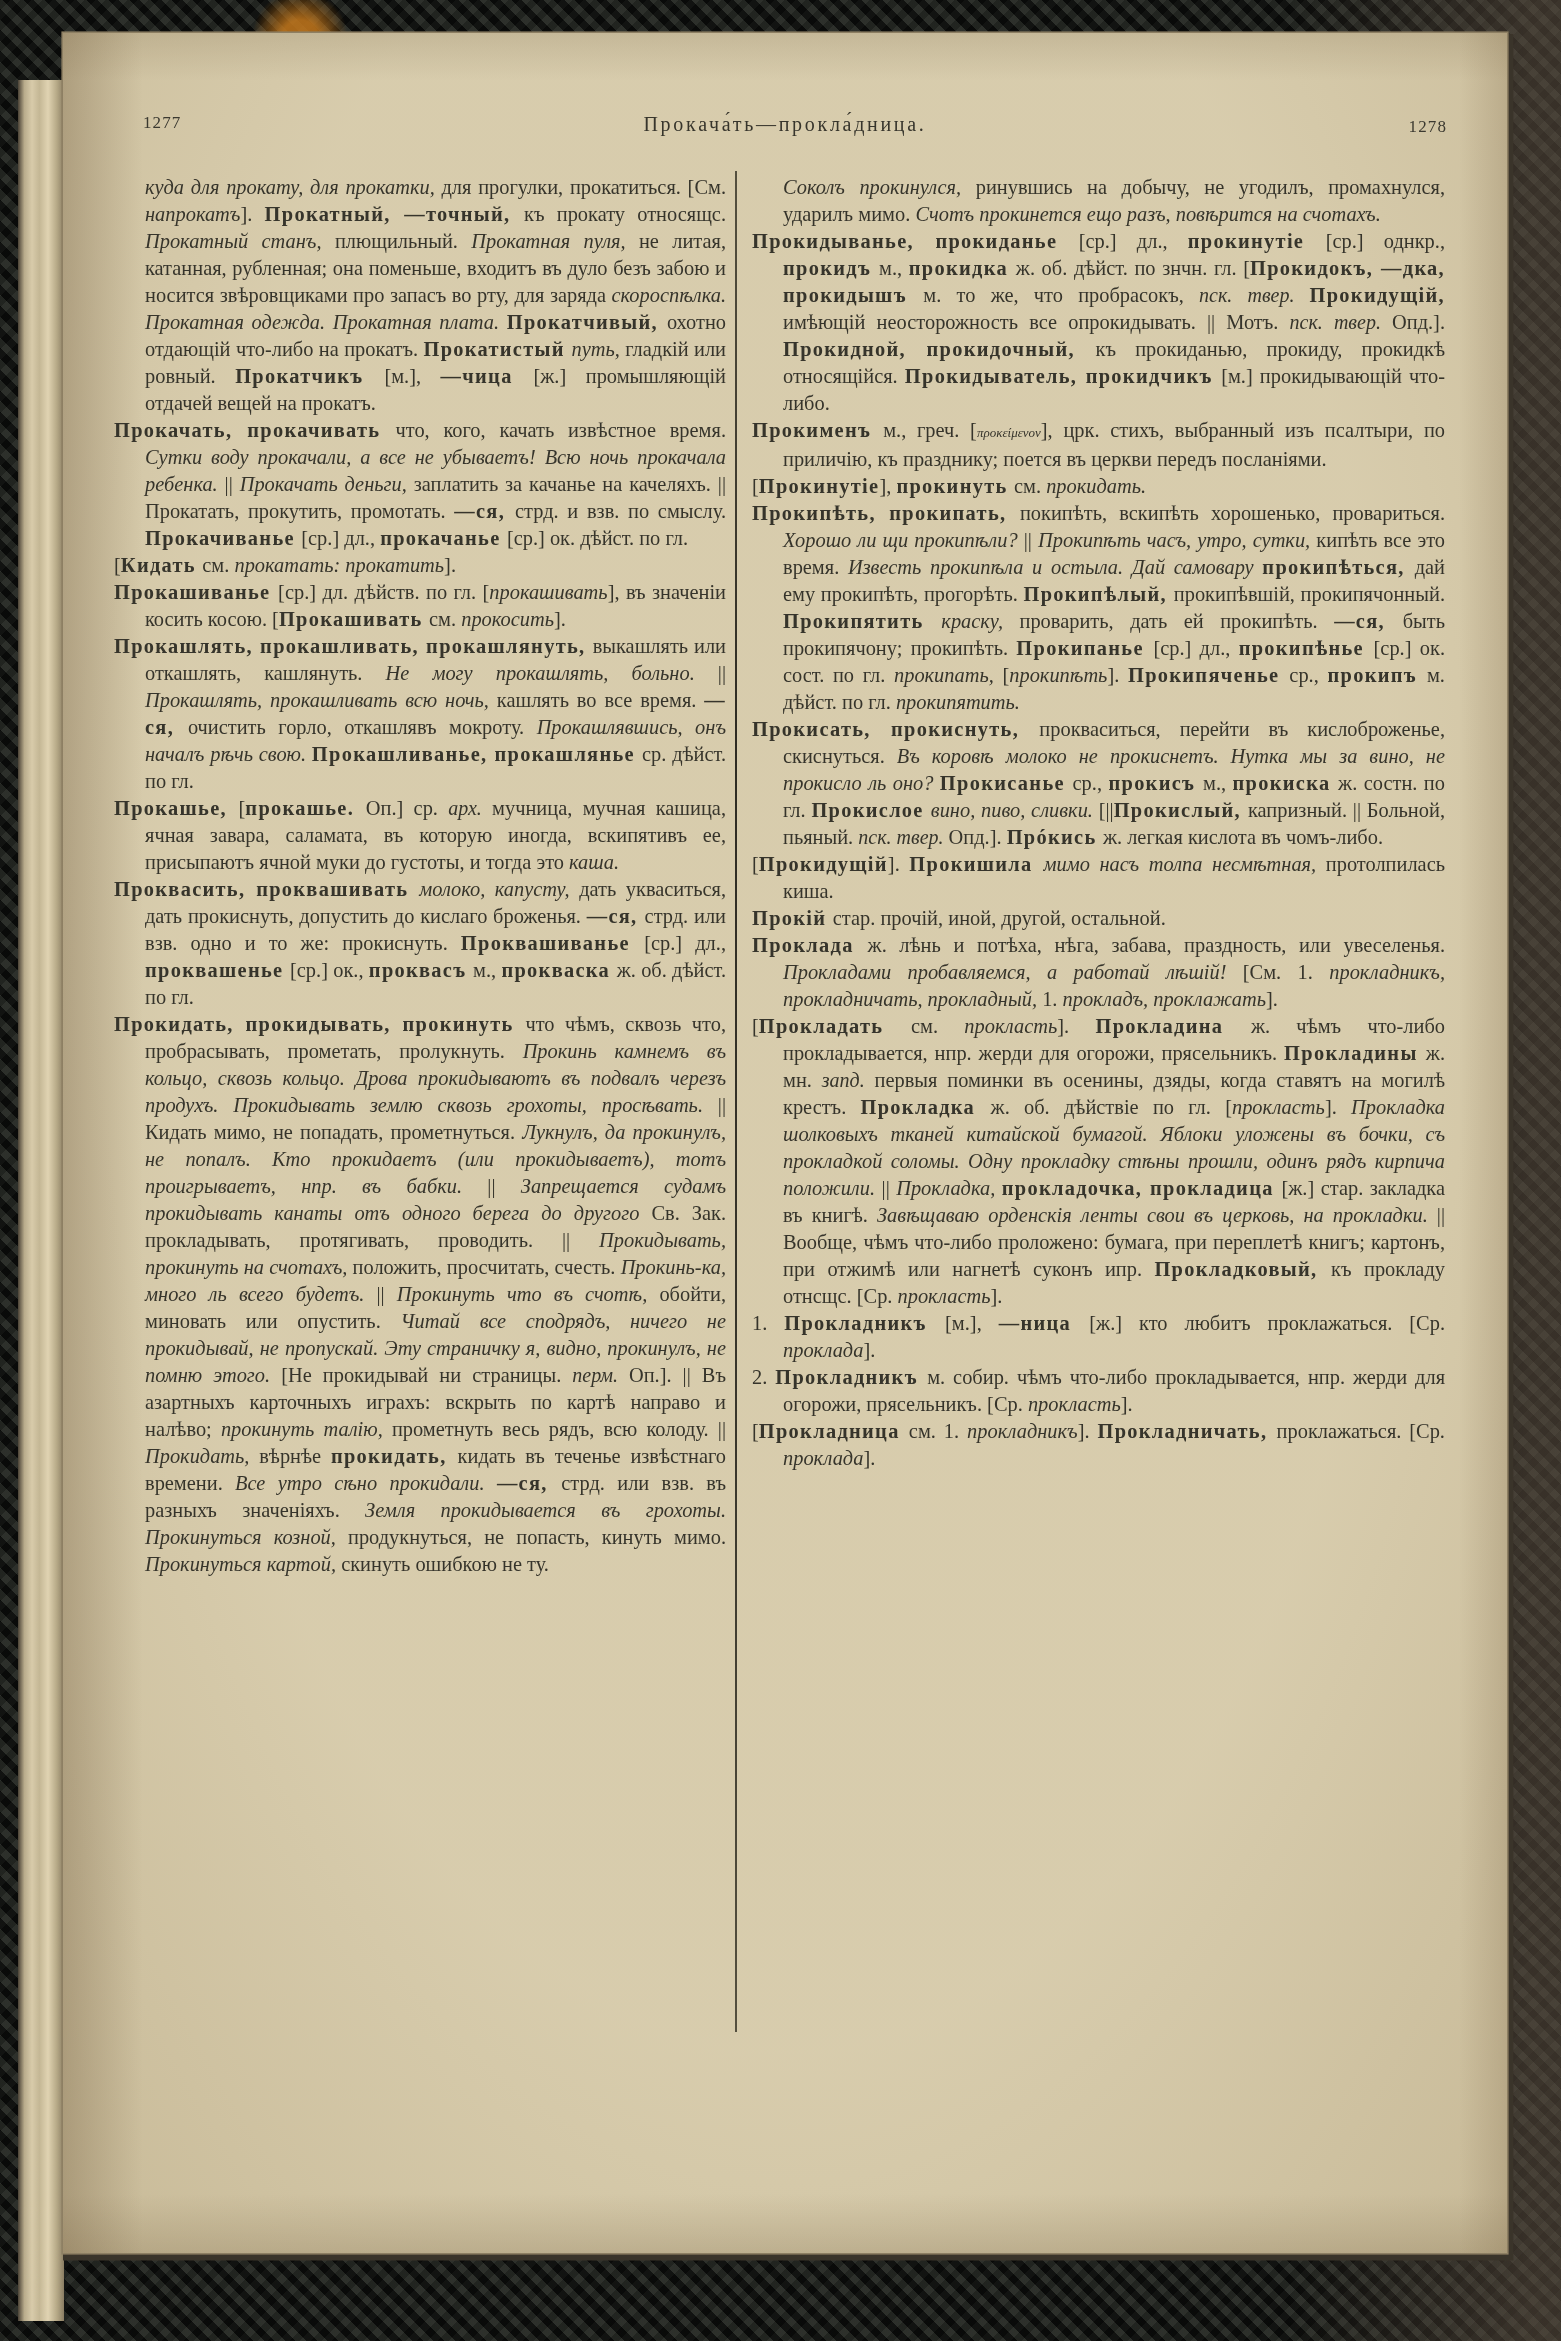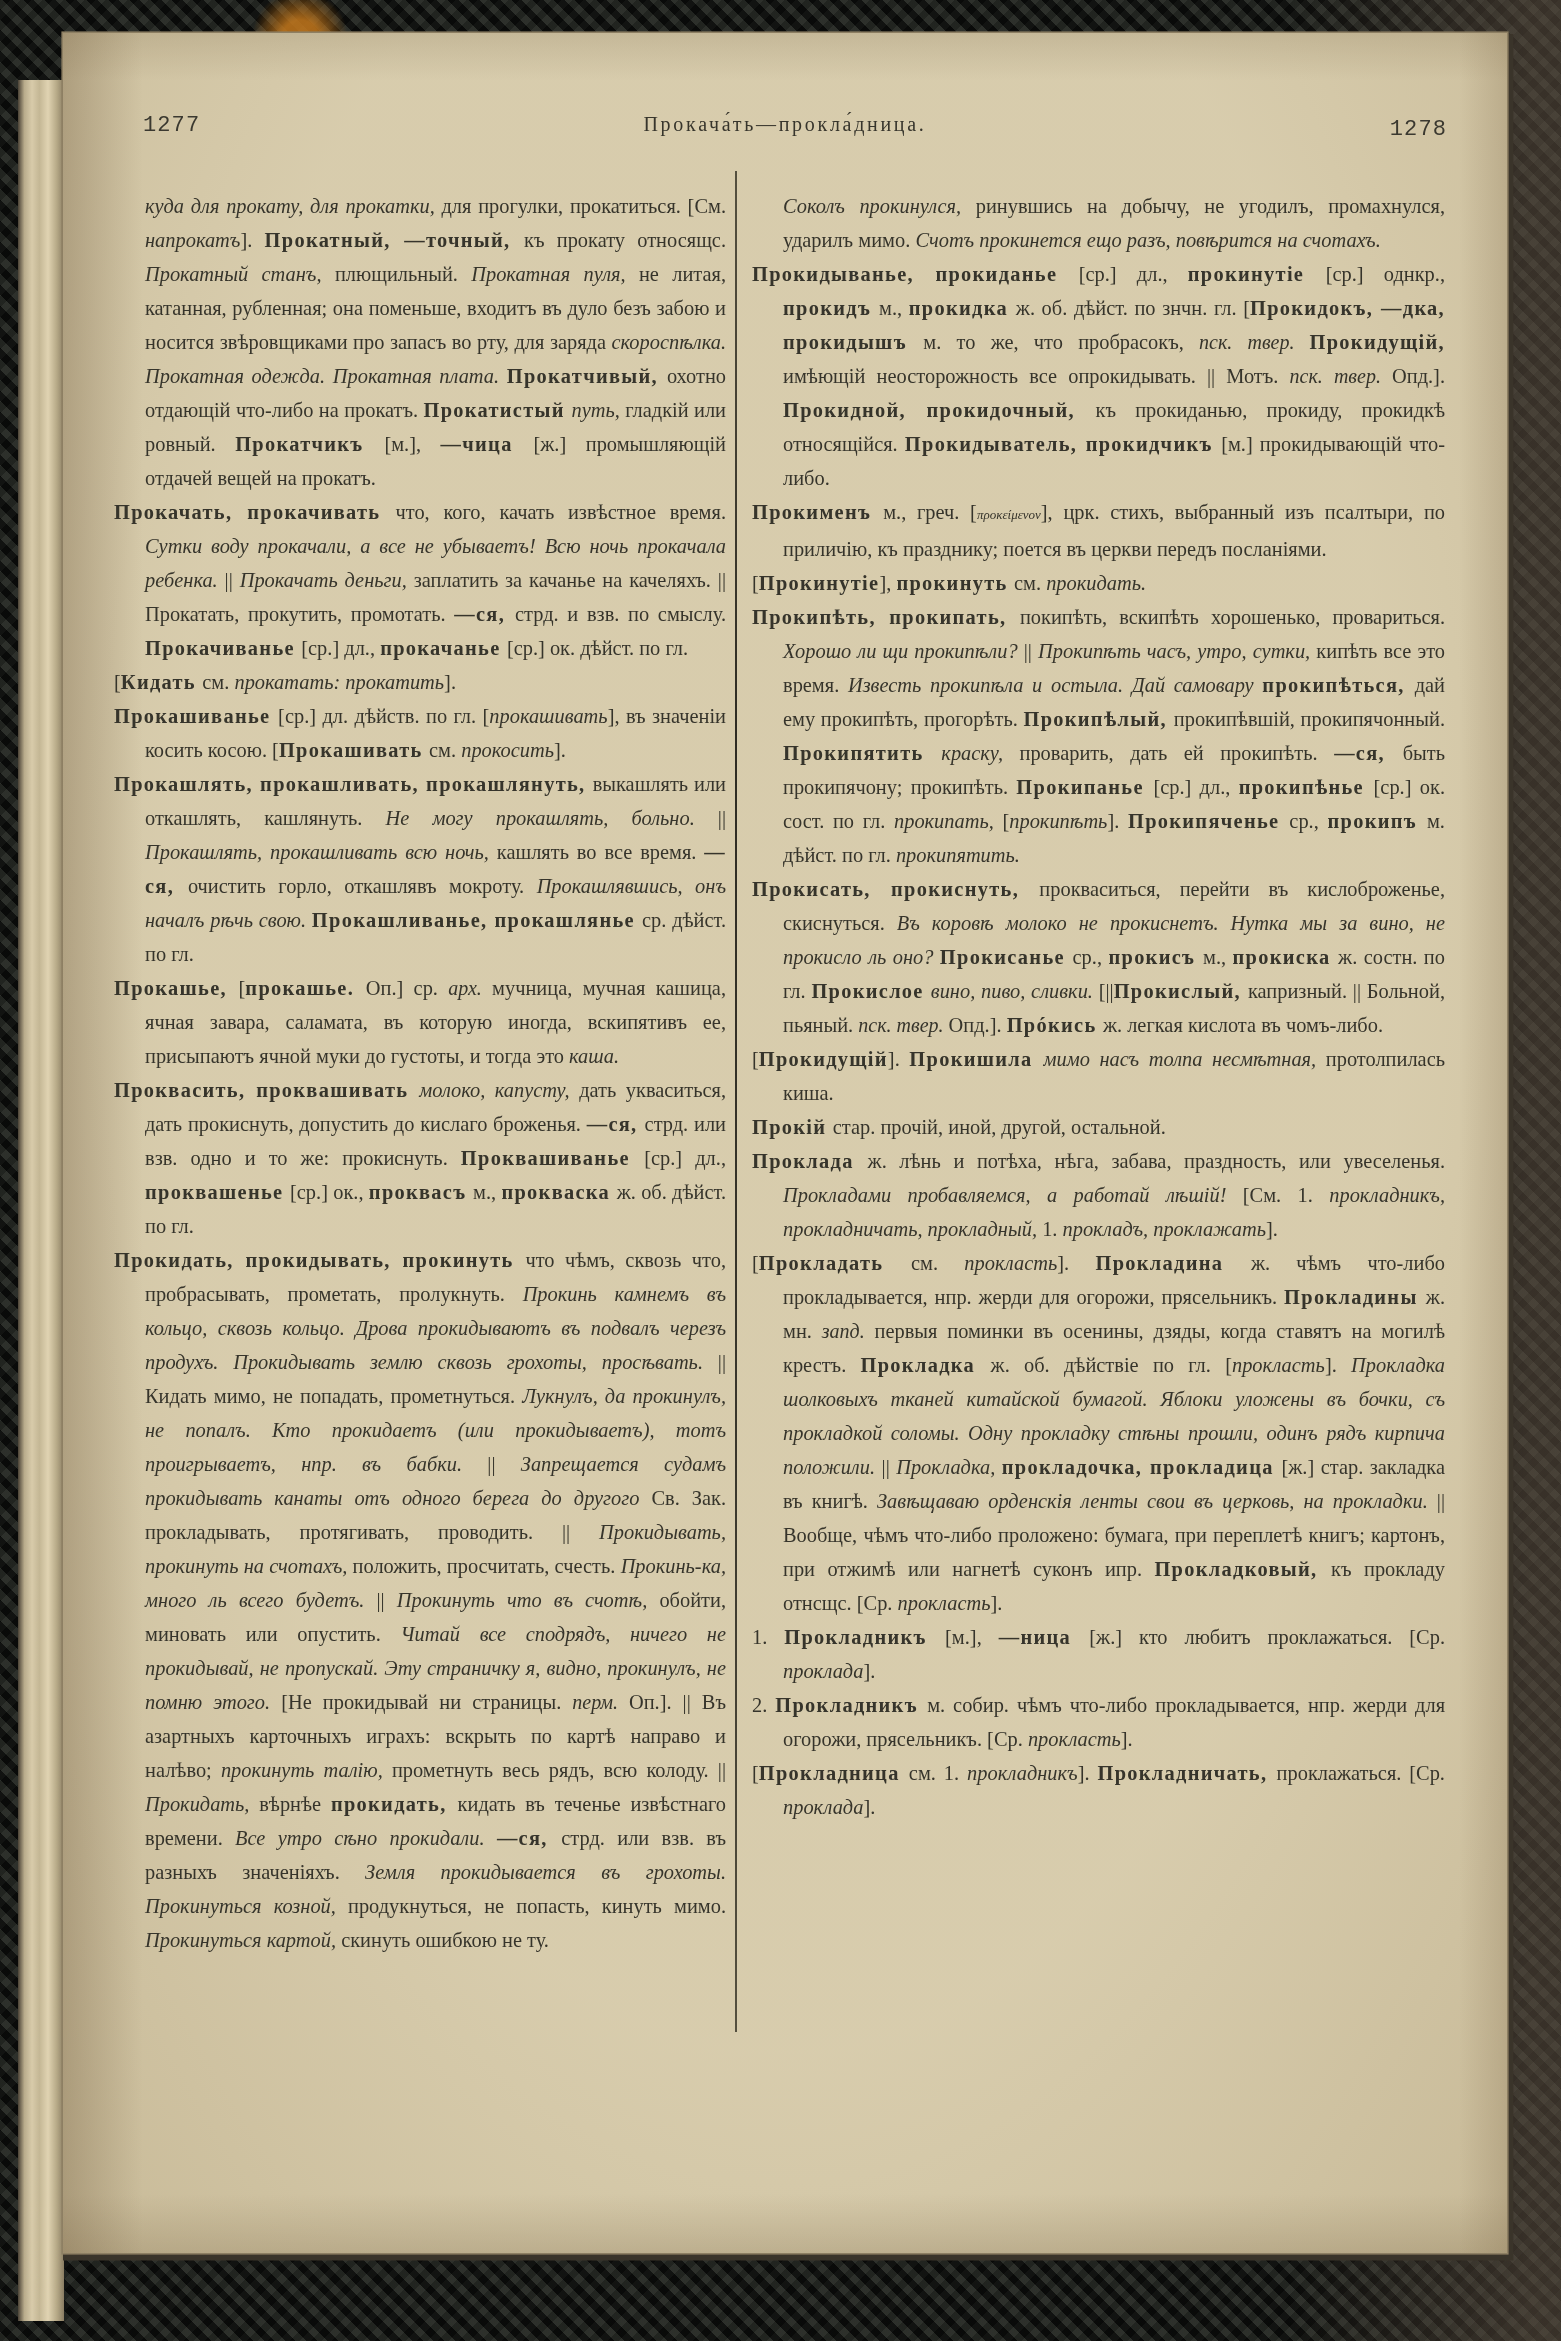--- a/index.html
+++ b/index.html
@@ -25,30 +25,30 @@
     background-color:#cfc2a0;
     background-image:
       linear-gradient(90deg, rgba(120,100,70,.38) 0, rgba(120,100,70,0) 80px),
       linear-gradient(270deg, rgba(140,120,88,.30) 0, rgba(140,120,88,0) 48px),
       linear-gradient(0deg, rgba(130,112,80,.28) 0, rgba(130,112,80,0) 59px),
       linear-gradient(180deg, rgba(130,112,80,.22) 0, rgba(130,112,80,0) 48px),
       radial-gradient(ellipse at 50% 40%, rgba(255,250,230,.18) 0 60%, rgba(150,130,95,.12) 100%);
     box-shadow:0 0 0 1.6px #8d7f63, 3.2px 4.3px 0 3.2px #3a342a;
   }
   .running-head{position:absolute;top:80px;left:0;width:100%;height:32px;}
-  .page-number{position:absolute;font-size:22px;letter-spacing:1.1px;color:#3b3930;font-family:Liberation Mono, monospace;}
+  .page-number{position:absolute;font-size:17px;letter-spacing:1.1px;color:#3b3930;}
   .page-number.left{left:80px;top:0;}
   .page-number.right{right:60px;top:4.3px;}
   .running-title{
     position:absolute;left:0;right:0;top:0;text-align:center;
     font-size:20px;letter-spacing:2.7px;color:#37352c;
   }
   .column{
-    position:absolute;top:156px;
-    font-size:20.4px;line-height:34px;text-align:justify;
+    position:absolute;top:141px;
+    font-size:20.4px;line-height:27px;text-align:justify;
     color:#36342b;
   }
   .column.left{left:51px;width:612px;}
   .column.right{left:689px;width:693px;}
   .column-divider{
     position:absolute;top:138px;left:672px;width:1.6px;height:1861px;
     background:linear-gradient(180deg,#55503f,#2f2c23 30%,#3a372c 70%,#55503f);
   }
   .para{margin:0;padding-left:31px;text-indent:-31px;}
   .para.cont{text-indent:0;}

